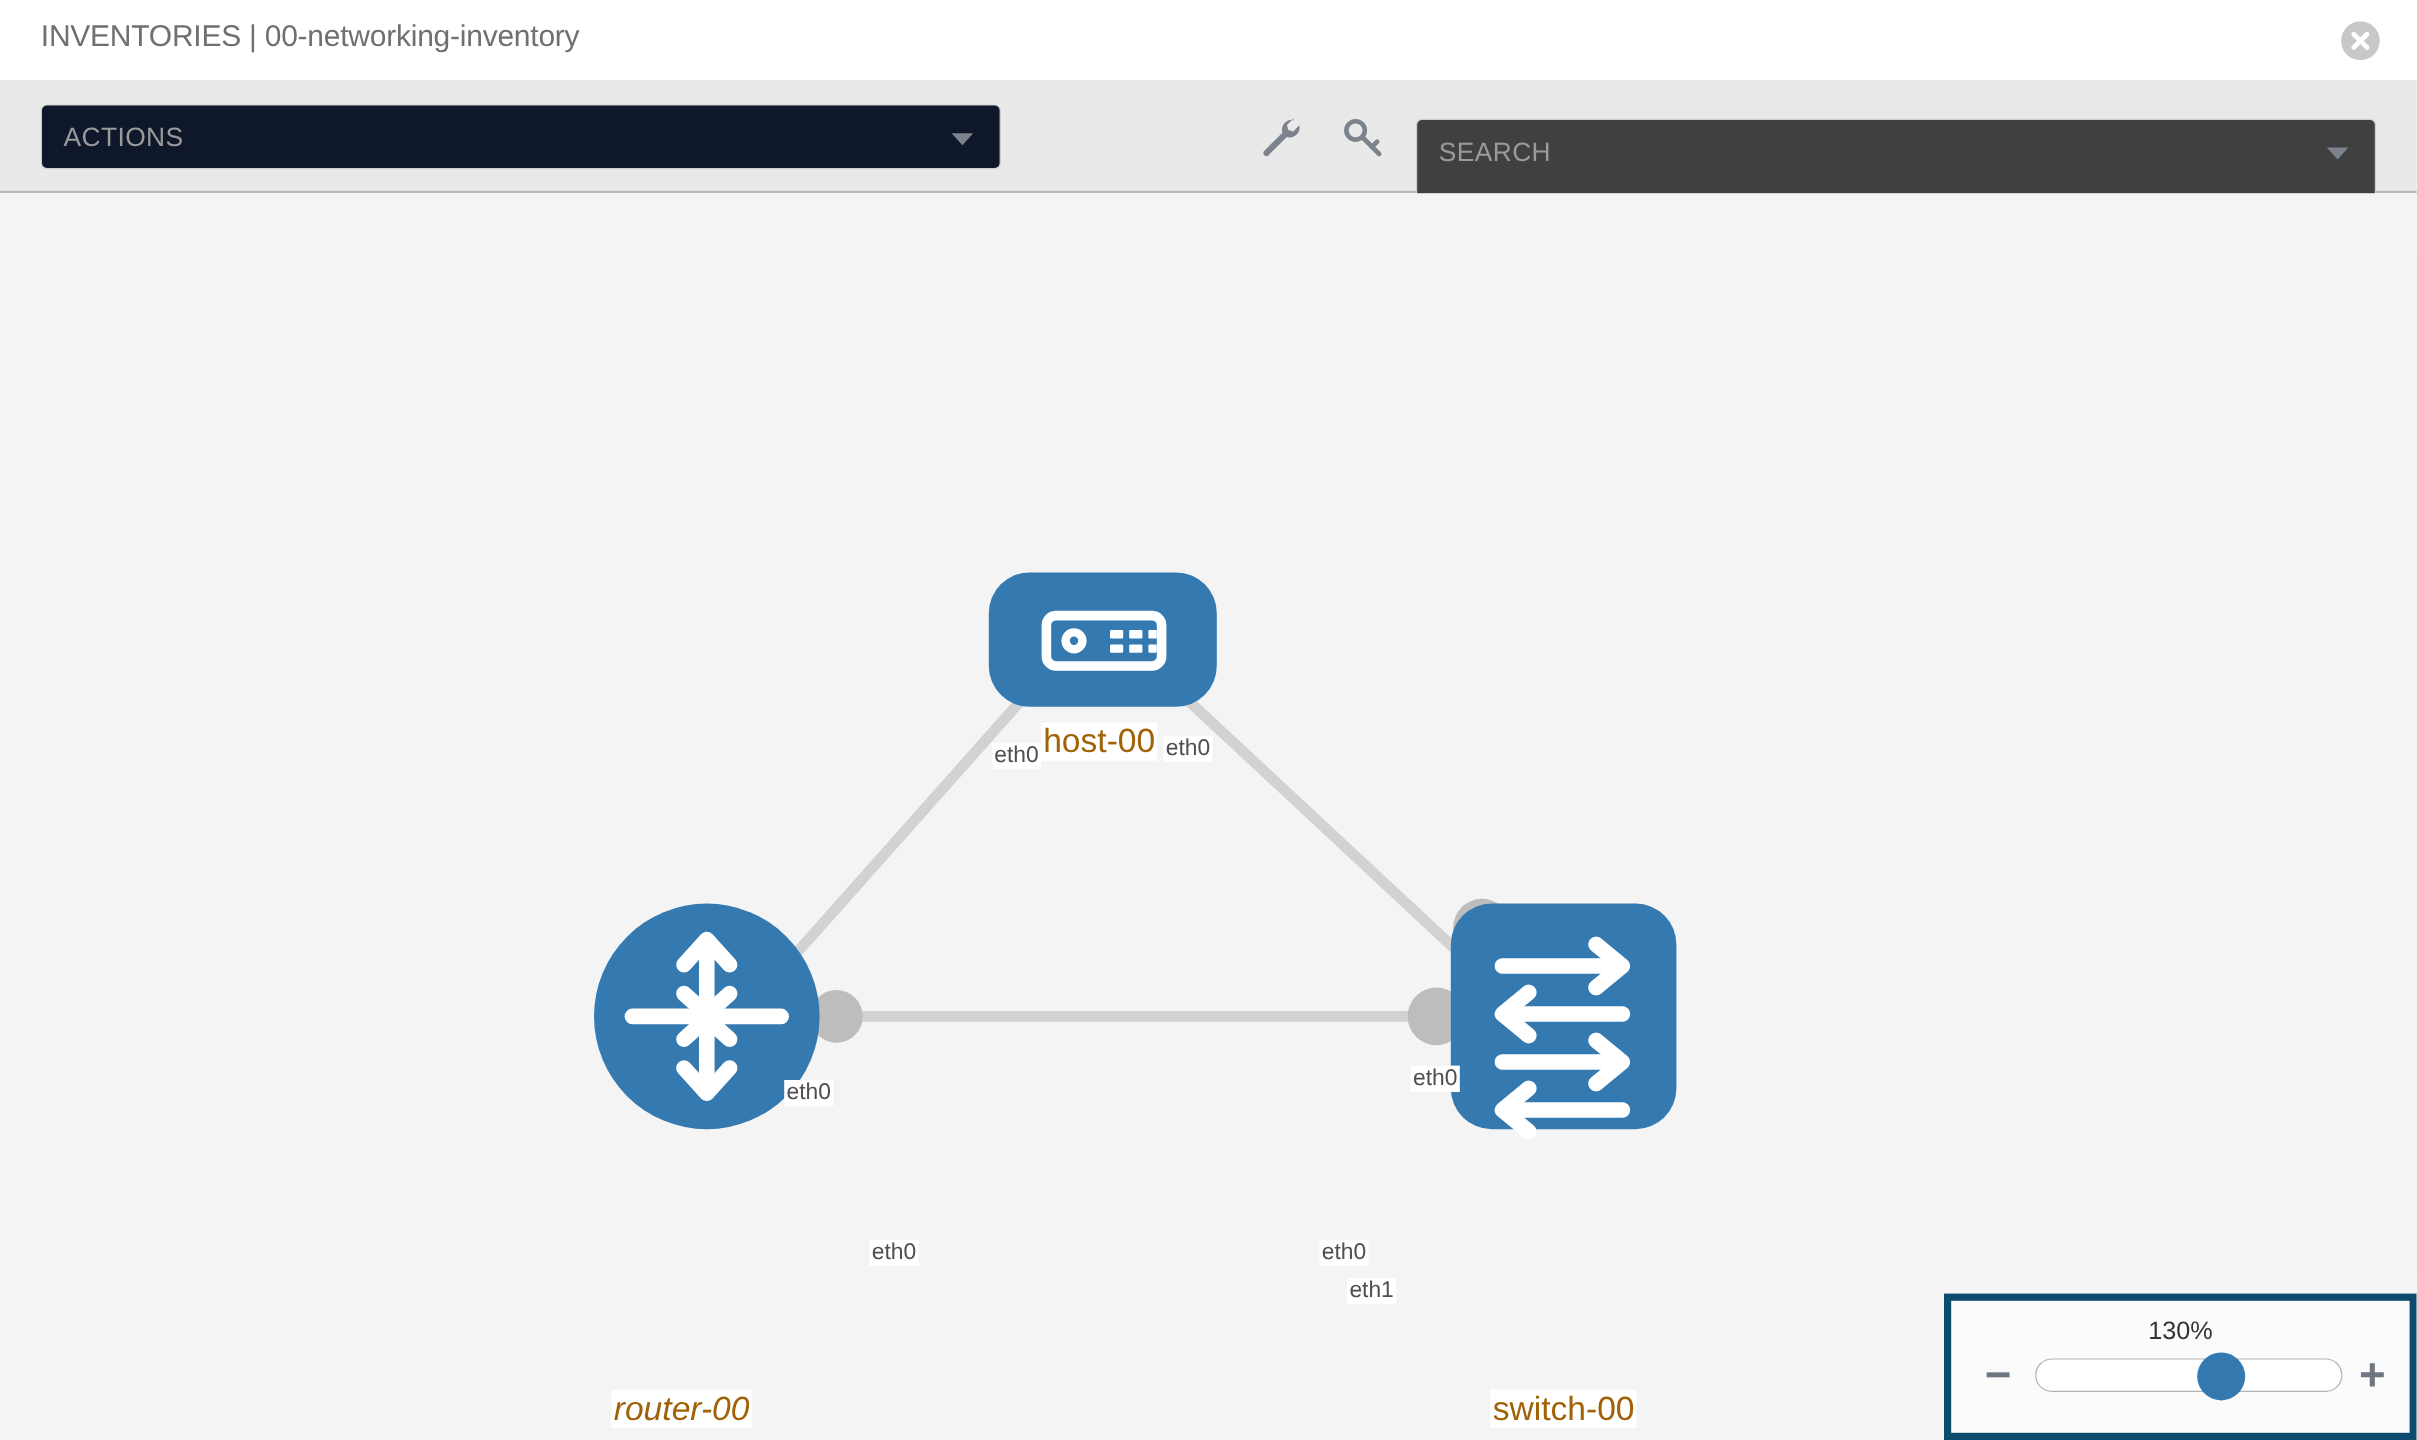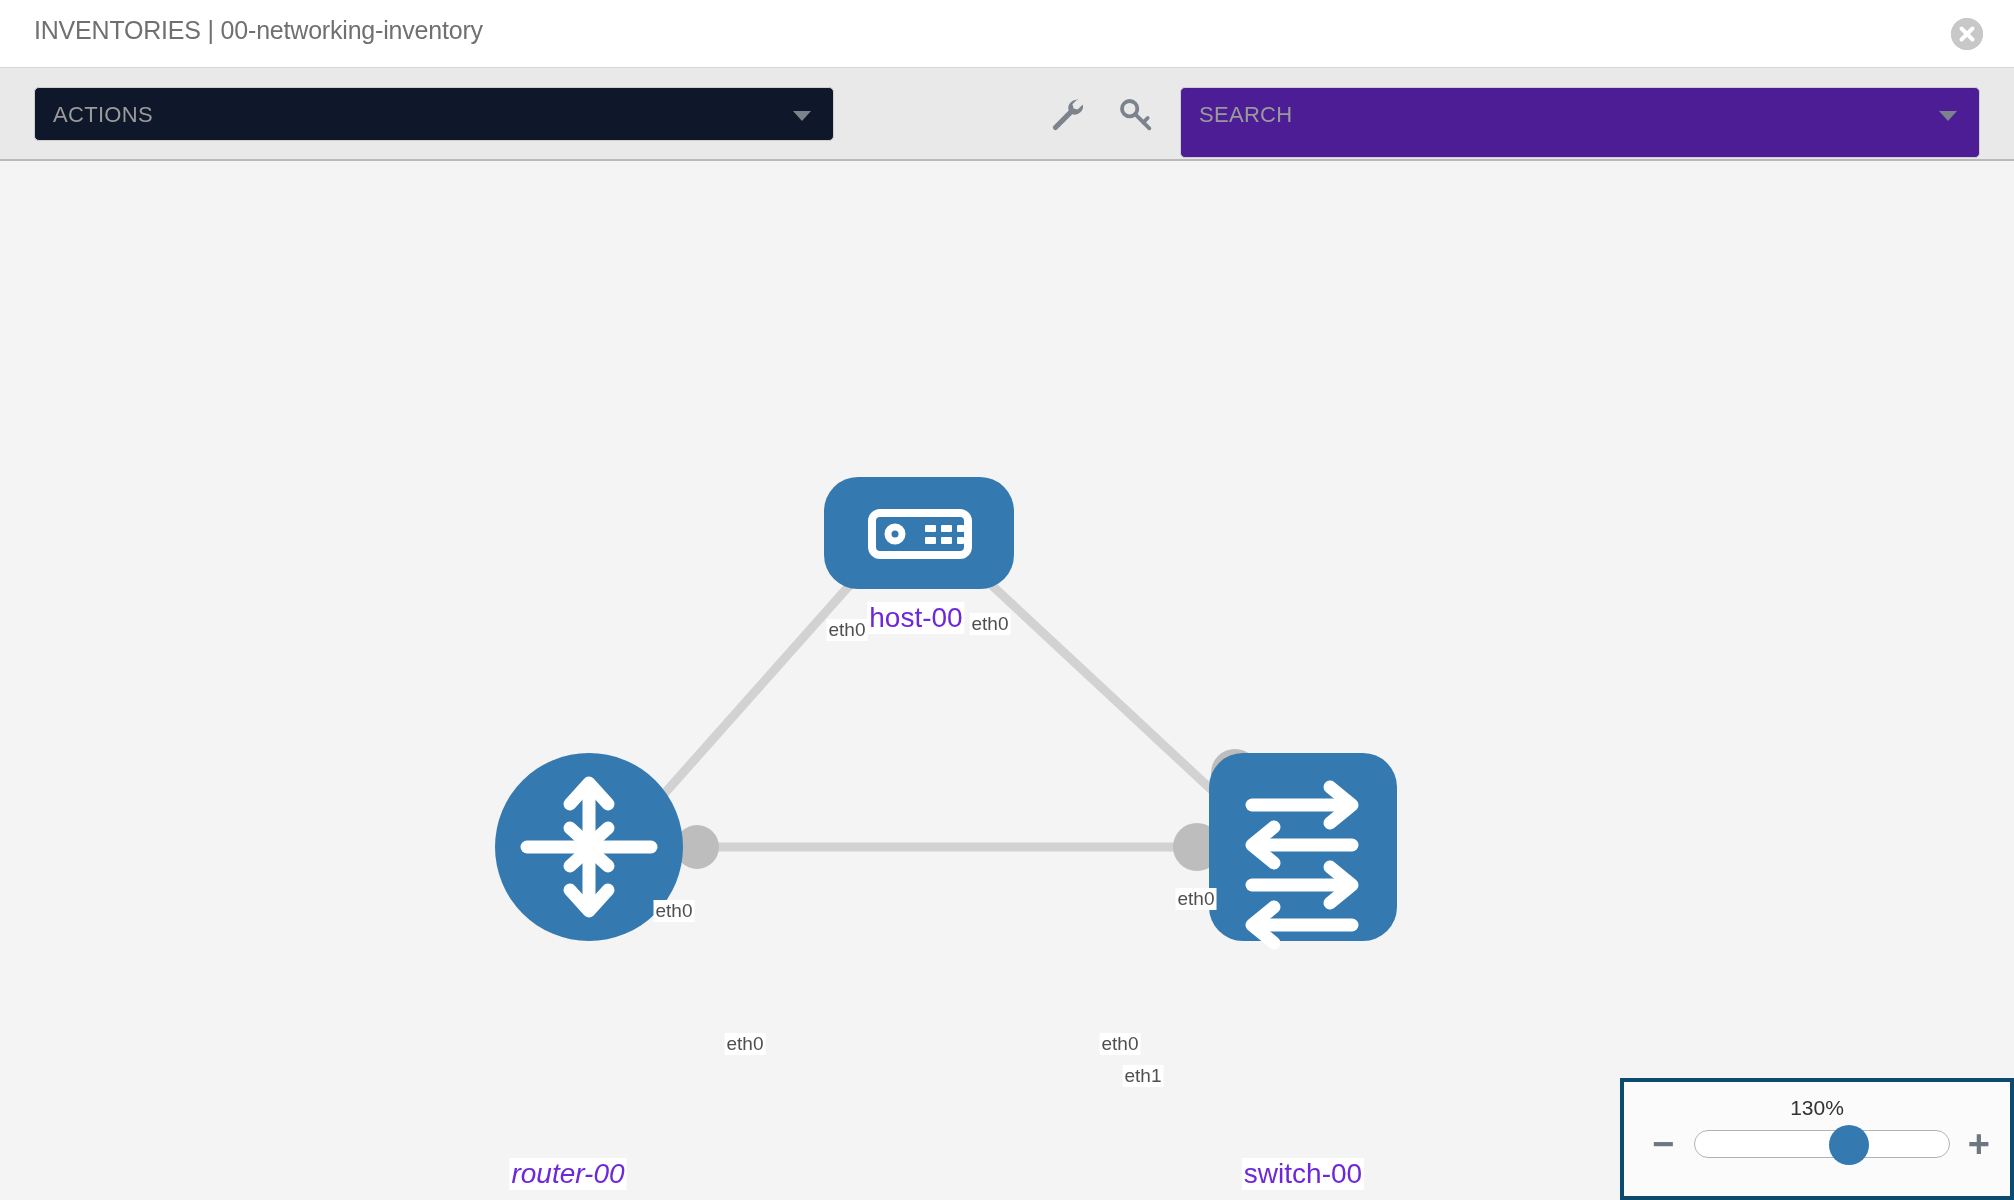--- a/index.html
+++ b/index.html
@@ -55,23 +55,23 @@
     border-top: 10px solid #7c838c;
   }
   .icon-btn {
     position: absolute; top: 27px;
     width: 40px; height: 40px;
     cursor: pointer;
   }
   .icon-wrench { left: 1048px; }
   .icon-key    { left: 1116px; }
   .search-box {
-    position: absolute; left: 1180px; top: 19px;
+    position: absolute; left: 1180px; top: 31px;
     width: 800px; height: 71px;
-    background: #4c1d95;
+    background: #404040;
     border: 1px solid #cfcfcf;
     border-radius: 5px;
     cursor: text;
   }
   .search-label {
     position: absolute; left: 18px; top: 14px;
     font-size: 22px; color: #9a9a9a; letter-spacing: 0.3px;
   }
 
   
@@ -79,41 +79,41 @@
     position: absolute; top: 161px; left: 0;
     width: 2014px; height: 1039px;
     background: #f4f4f4;
     overflow: hidden;
   }
   .topology-svg { position: absolute; top: 0; left: 0; }
 
   
   .node-label {
     position: absolute;
-    font-size: 28px; color: #6d28d9;
+    font-size: 28px; color: #a16207;
     background: #ffffff;
     white-space: nowrap;
     transform: translateX(-50%);
     padding: 0 2px;
   }
   .iface-label {
     position: absolute;
     font-size: 19px; color: #4f4f4f;
     background: #ffffff;
     white-space: nowrap;
     transform: translateX(-50%);
     padding: 0 2px;
   }
 
   
   .zoom-panel {
     position: absolute; right: 0; bottom: 0;
     width: 394px; height: 122px;
     background: #fbfbfb;
-    border: 4px solid #0c4a6e;
+    border: 6px solid #0c4a6e;
   }
   .zoom-value {
     position: absolute; top: 14px; left: 0; width: 100%;
     text-align: center; font-size: 21px; color: #333333;
   }
   .zoom-minus, .zoom-plus {
     position: absolute; top: 48px;
     font-size: 38px; color: #6e7781; font-weight: bold;
     line-height: 28px; cursor: pointer; user-select: none;
   }

